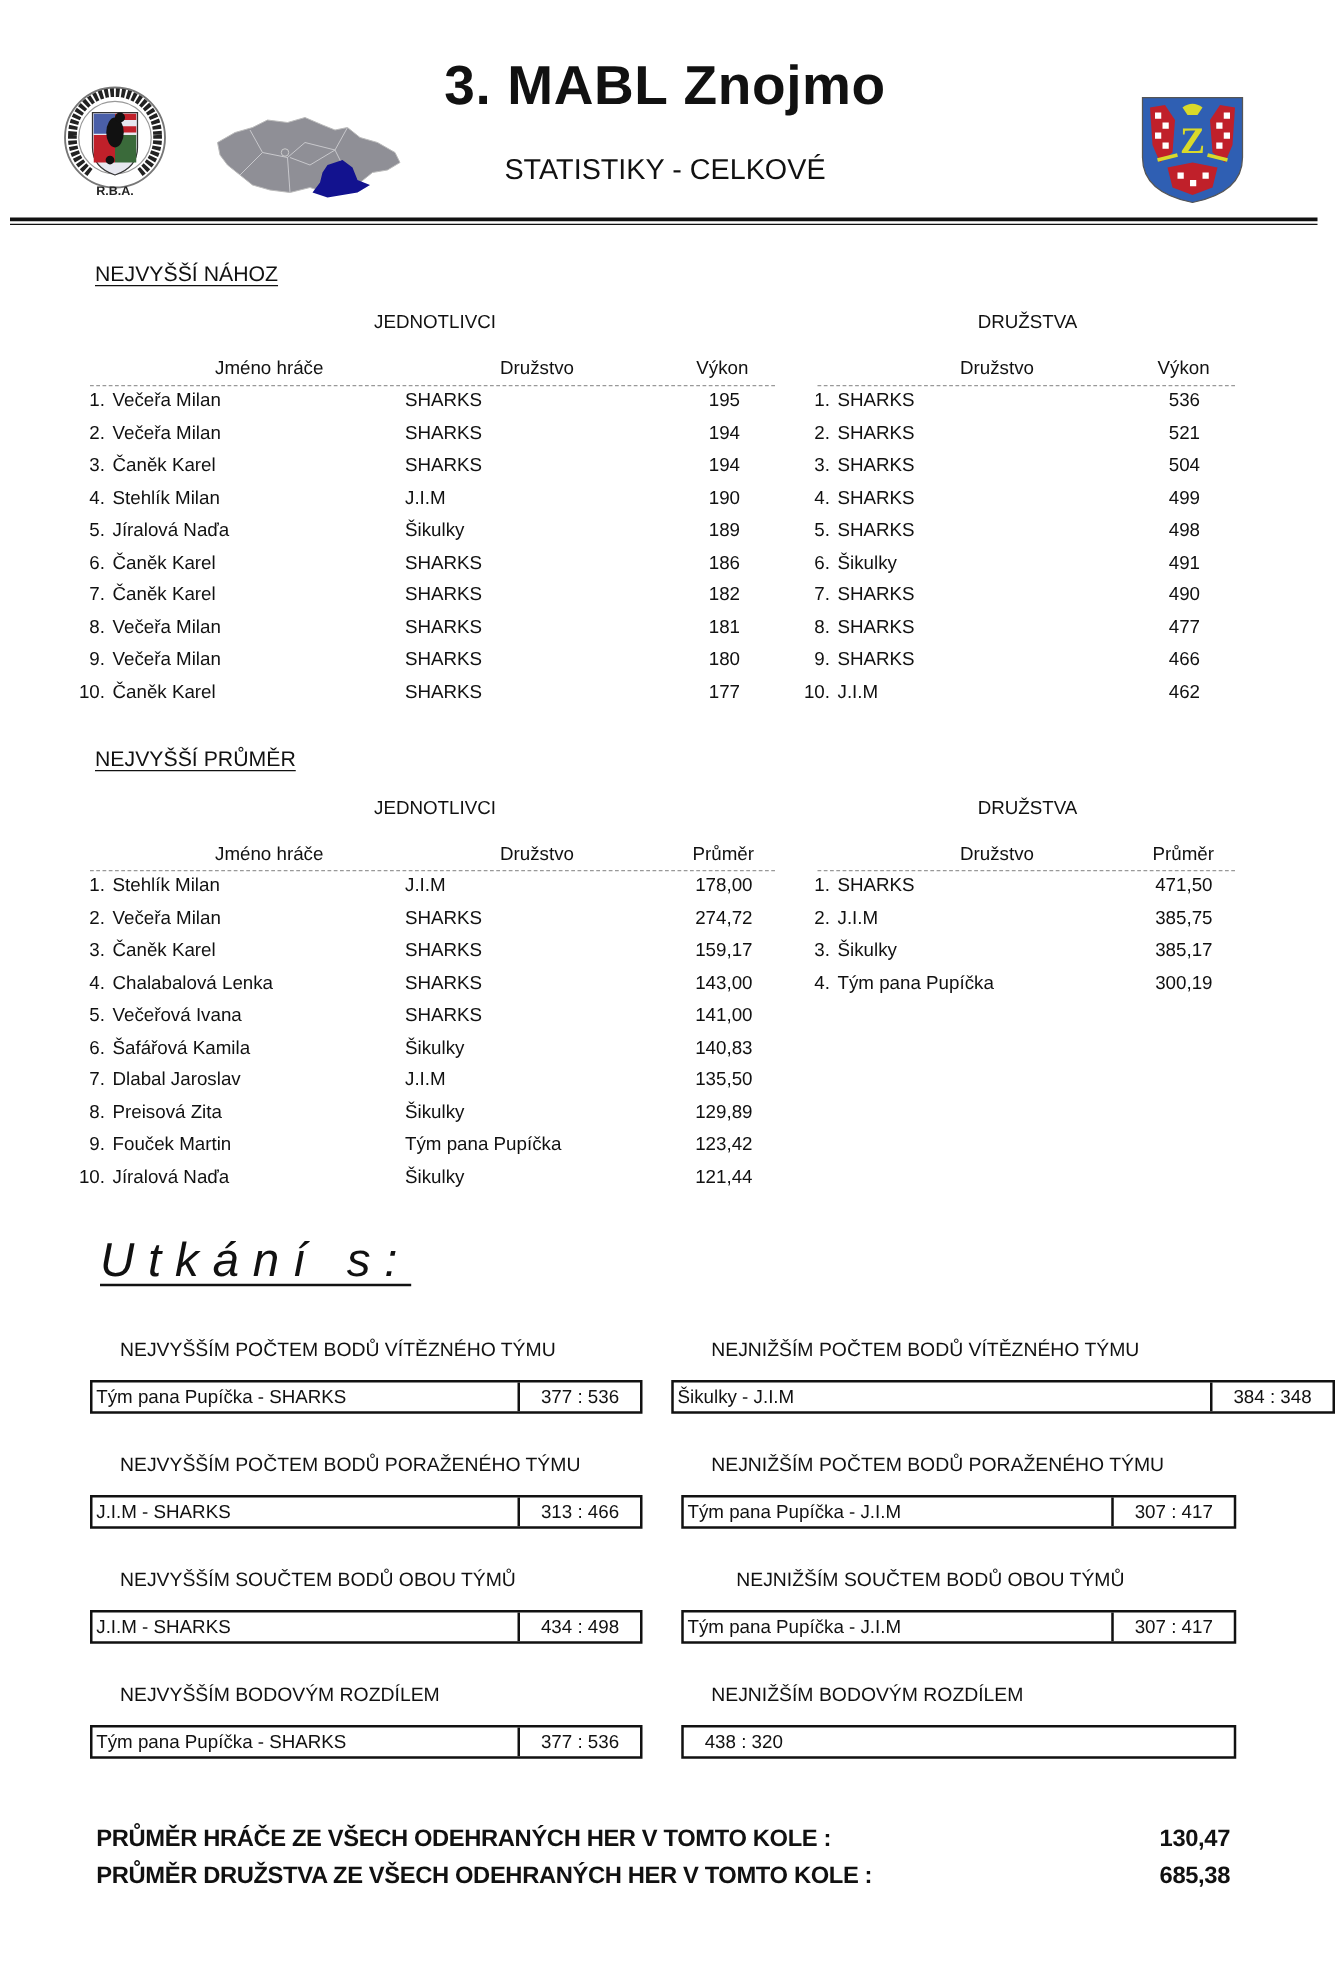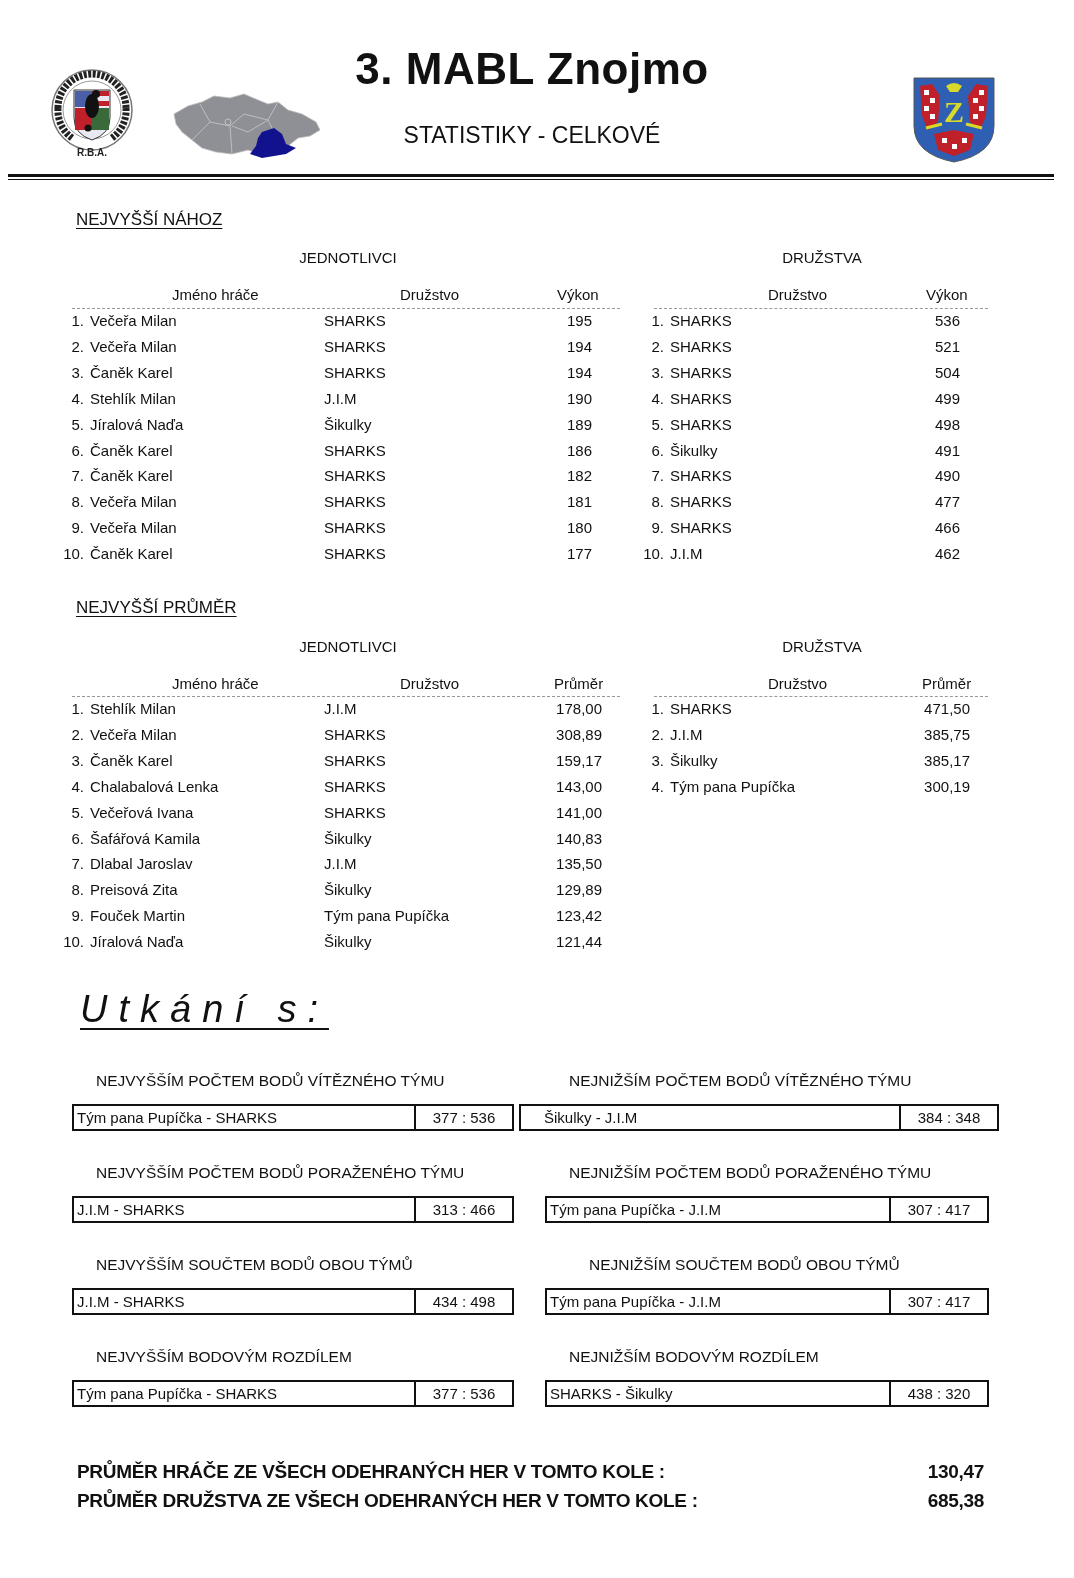--- a/index.html
+++ b/index.html
@@ -150,21 +150,21 @@
 <div class="abs hdr" style="left:400px; top:675px;">Družstvo</div>
 <div class="abs hdr" style="left:554px; top:675px;">Průměr</div>
 <div class="abs dotline" style="left:72px; width:548px; top:696px;"></div>
 
 <div class="abs hdr" style="left:768px; top:675px;">Družstvo</div>
 <div class="abs hdr" style="left:922px; top:675px;">Průměr</div>
 <div class="abs dotline" style="left:654px; width:334px; top:696px;"></div>
 
 <div id="avg-ind">
     <div class="row" style="left: 54px; top: 696px; width: 560px;"><span class="rank">1.</span><span>Stehlík Milan</span><span style="position: absolute; left: 270px;">J.I.M</span><span style="position: absolute; right: 12px;">178,00</span></div>
-    <div class="row" style="left: 54px; top: 721.9px; width: 560px;"><span class="rank">2.</span><span>Večeřa Milan</span><span style="position: absolute; left: 270px;">SHARKS</span><span style="position: absolute; right: 12px;">308,89</span></div>
+    <div class="row" style="left: 54px; top: 721.9px; width: 560px;"><span class="rank">2.</span><span>Večeřa Milan</span><span style="position: absolute; left: 270px;">SHARKS</span><span style="position: absolute; right: 12px;">274,72</span></div>
     <div class="row" style="left: 54px; top: 747.8px; width: 560px;"><span class="rank">3.</span><span>Čaněk Karel</span><span style="position: absolute; left: 270px;">SHARKS</span><span style="position: absolute; right: 12px;">159,17</span></div>
     <div class="row" style="left: 54px; top: 773.7px; width: 560px;"><span class="rank">4.</span><span>Chalabalová Lenka</span><span style="position: absolute; left: 270px;">SHARKS</span><span style="position: absolute; right: 12px;">143,00</span></div>
     <div class="row" style="left: 54px; top: 799.6px; width: 560px;"><span class="rank">5.</span><span>Večeřová Ivana</span><span style="position: absolute; left: 270px;">SHARKS</span><span style="position: absolute; right: 12px;">141,00</span></div>
     <div class="row" style="left: 54px; top: 825.5px; width: 560px;"><span class="rank">6.</span><span>Šafářová Kamila</span><span style="position: absolute; left: 270px;">Šikulky</span><span style="position: absolute; right: 12px;">140,83</span></div>
     <div class="row" style="left: 54px; top: 851.4px; width: 560px;"><span class="rank">7.</span><span>Dlabal Jaroslav</span><span style="position: absolute; left: 270px;">J.I.M</span><span style="position: absolute; right: 12px;">135,50</span></div>
     <div class="row" style="left: 54px; top: 877.3px; width: 560px;"><span class="rank">8.</span><span>Preisová Zita</span><span style="position: absolute; left: 270px;">Šikulky</span><span style="position: absolute; right: 12px;">129,89</span></div>
     <div class="row" style="left: 54px; top: 903.2px; width: 560px;"><span class="rank">9.</span><span>Fouček Martin</span><span style="position: absolute; left: 270px;">Tým pana Pupíčka</span><span style="position: absolute; right: 12px;">123,42</span></div>
     <div class="row" style="left: 54px; top: 929.1px; width: 560px;"><span class="rank">10.</span><span>Jíralová Naďa</span><span style="position: absolute; left: 270px;">Šikulky</span><span style="position: absolute; right: 12px;">121,44</span></div>
   </div>
 <div id="avg-team">
@@ -193,37 +193,36 @@
       <div class="score">434 : 498</div>
     </div>
     <div class="abs mlabel" style="left: 96px; top: 1348px;">NEJVYŠŠÍM BODOVÝM ROZDÍLEM</div>
     <div class="abs mbox" style="left: 72px; top: 1380px; width: 442px;">
       <div class="teams">Tým pana Pupíčka - SHARKS</div>
       <div class="score">377 : 536</div>
     </div>
   </div>
 <div id="matches-right">
     <div class="abs mlabel" style="left: 569px; top: 1072px;">NEJNIŽŠÍM POČTEM BODŮ VÍTĚZNÉHO TÝMU</div>
-    <div class="abs mbox" style="left: 519px; top: 1104px; width: 480px; padding-left: 20px;">
+    <div class="abs mbox" style="left: 537px; top: 1104px; width: 531px;">
       <div class="teams">Šikulky - J.I.M</div>
       <div class="score">384 : 348</div>
     </div>
     <div class="abs mlabel" style="left: 569px; top: 1164px;">NEJNIŽŠÍM POČTEM BODŮ PORAŽENÉHO TÝMU</div>
     <div class="abs mbox" style="left: 545px; top: 1196px; width: 444px;">
       <div class="teams">Tým pana Pupíčka - J.I.M</div>
       <div class="score">307 : 417</div>
     </div>
     <div class="abs mlabel" style="left: 569px; top: 1256px; margin-left: 20px;">NEJNIŽŠÍM SOUČTEM BODŮ OBOU TÝMŮ</div>
     <div class="abs mbox" style="left: 545px; top: 1288px; width: 444px;">
       <div class="teams">Tým pana Pupíčka - J.I.M</div>
       <div class="score">307 : 417</div>
     </div>
     <div class="abs mlabel" style="left: 569px; top: 1348px;">NEJNIŽŠÍM BODOVÝM ROZDÍLEM</div>
     <div class="abs mbox" style="left: 545px; top: 1380px; width: 444px;">
-      <div class="teams">SHARKS - Šikulky</div>
       <div class="score">438 : 320</div>
     </div>
   </div>
 
 <div class="abs summary" style="left:77px; top:1461px;">PRŮMĚR HRÁČE ZE VŠECH ODEHRANÝCH HER V TOMTO KOLE :</div>
 <div class="abs summary" style="left:860px; width:124px; text-align:right; top:1461px;">130,47</div>
 <div class="abs summary" style="left:77px; top:1490px;">PRŮMĚR DRUŽSTVA ZE VŠECH ODEHRANÝCH HER V TOMTO KOLE :</div>
 <div class="abs summary" style="left:860px; width:124px; text-align:right; top:1490px;">685,38</div>
 
 </body></html>

